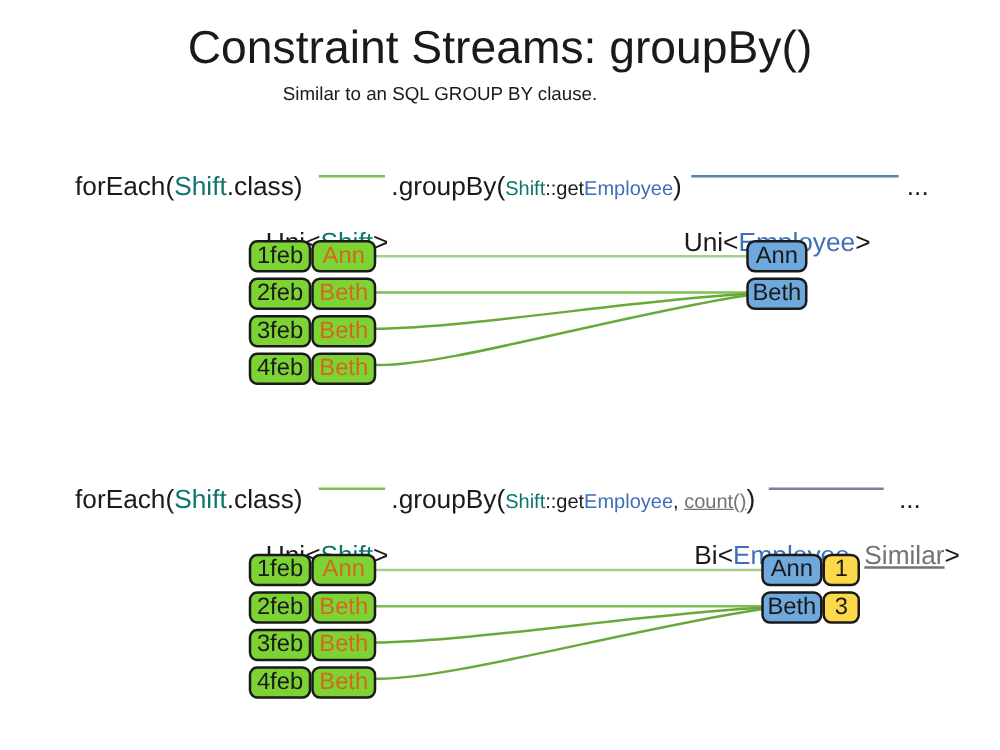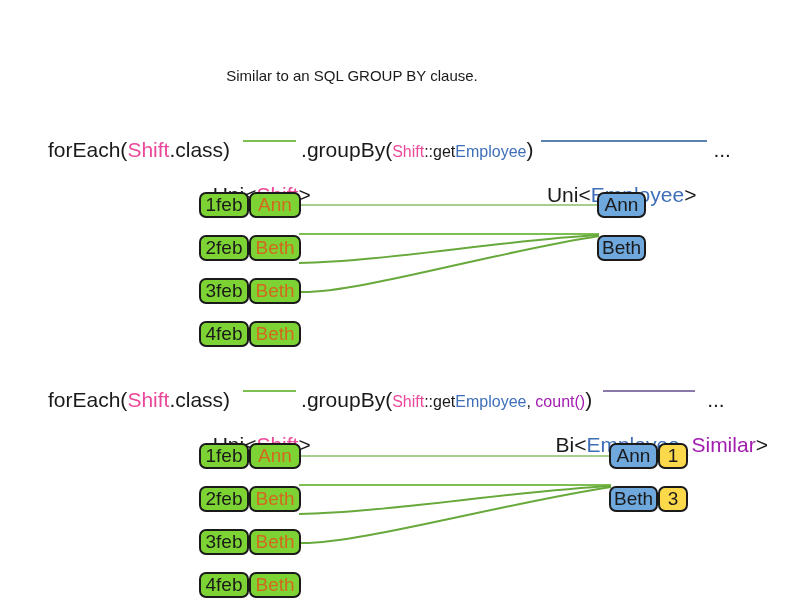--- a/index.html
+++ b/index.html
@@ -5,34 +5,34 @@
   html,body{margin:0;padding:0;background:#fff;}
   .slide{position:relative;width:800px;height:600px;background:#ffffff;overflow:hidden;
          font-family:"Liberation Sans",sans-serif;color:#1a1a1a;}
   .links{position:absolute;left:0;top:0;z-index:0;}
 
   .title{position:absolute;top:17px;left:0;width:800px;text-align:center;
          font-size:37px;font-weight:400;margin:0;z-index:1;}
   .subtitle{position:absolute;top:67px;left:0;width:704px;text-align:center;
             font-size:15px;z-index:1;}
 
-  .codeline{position:absolute;left:48px;display:flex;align-items:baseline;
+  .codeline{position:absolute;left:60px;display:flex;align-items:baseline;
             font-size:21px;line-height:1.15;white-space:pre;z-index:1;}
   .small{font-size:16px;}
-  .green-t{color:#ec4899;}
+  .green-t{color:#0f766e;}
   .blue-t{color:#3e6fb8;margin-top:24px;}
-  .gold-t{color:#a21caf;}
+  .gold-t{color:#737373;text-decoration:underline;}
   .hline{align-self:center;height:0;border-top:2px solid;flex:none;}
   .gl{border-color:#7ebf54;width:53px;margin:0 5px 0 13px;}
   .bl{border-color:#5b84ad;width:166px;margin:0 6px 0 8px;}
   .pl{border-color:#8a79a8;width:92px;margin:0 12px 0 11px;}
 
   .typelabel{position:absolute;font-size:21px;line-height:1.15;text-align:center;z-index:1;white-space:pre;}
 
-  .stack{position:absolute;display:flex;flex-direction:column;gap:17px;z-index:1;}
+  .stack{position:absolute;display:flex;flex-direction:column;gap:4px;z-index:1;}
   .row{display:flex;position:relative;}
   .box{box-sizing:border-box;height:26px;border:2px solid #1a1a1a;border-radius:7px;
        display:flex;align-items:center;justify-content:center;font-size:19px;
        position:relative;z-index:1;}
   .green-box{background:#7ed334;}
   .blue-box{background:#6fa8dc;width:49px;color:#1a1a1a;}
   .yellow-box{background:#fcd94b;width:30px;color:#1a1a1a;}
   .date-cell{width:50px;color:#1a1a1a;}
   .name-cell{width:52px;color:#d2691e;}
   .diamond{position:absolute;left:44px;top:8px;width:9px;height:9px;
@@ -49,20 +49,21 @@
     <path d="M299 234 H599" fill="none" stroke="#7ebf54" stroke-width="2"></path>
     <path d="M299 263 C380 262 505 240 599 235" fill="none" stroke="#68a93c" stroke-width="2"></path>
     <path d="M299 292 C355 294 490 253 599 236" fill="none" stroke="#68a93c" stroke-width="2"></path>
 
     <path d="M299 456 H611" fill="none" stroke="#a6cf8e" stroke-width="2"></path>
     <path d="M299 485 H611" fill="none" stroke="#7ebf54" stroke-width="2"></path>
     <path d="M299 514 C380 513 515 491 611 486" fill="none" stroke="#68a93c" stroke-width="2"></path>
     <path d="M299 543 C355 545 500 504 611 487" fill="none" stroke="#68a93c" stroke-width="2"></path>
   </svg>
 
+  <h1 class="title">Constraint Streams: groupBy()</h1>
   <div class="subtitle">Similar to an SQL GROUP BY clause.</div>
 
   <div class="codeline" style="top:119px;">
     <span>forEach(</span><span class="green-t">Shift</span><span>.class)</span>
     <span class="hline gl"></span>
     <span>.groupBy(</span><span class="small green-t">Shift</span><span class="small">::get</span><span class="small blue-t">Employee</span><span>)</span>
     <span class="hline bl"></span>
     <span>...</span>
   </div>
 

